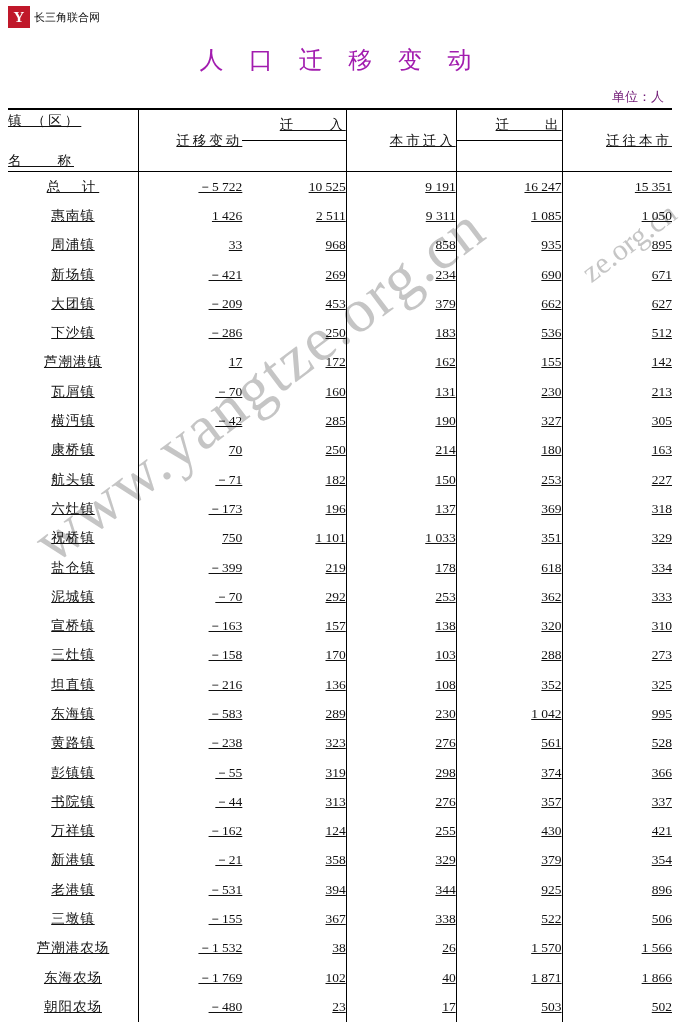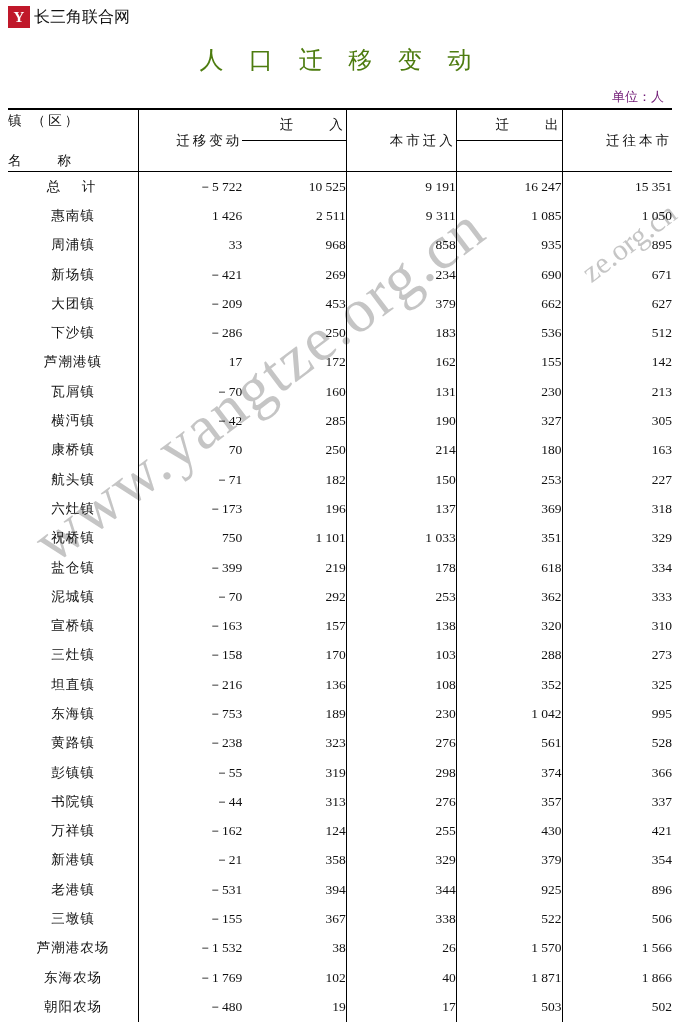--- a/index.html
+++ b/index.html
@@ -33,54 +33,55 @@
     display: flex;
     align-items: center;
     justify-content: center;
     color: #ffffff;
     font-size: 15px;
     font-weight: bold;
     font-family: "Liberation Serif", serif;
     line-height: 1;
   }
   .logo-text {
-    font-size: 16px;
+    font-size: 11px;
     color: #111111;
     font-family: "DejaVu Sans", "Liberation Sans", sans-serif;
     letter-spacing: 0px;
   }
 
   
   .page-title {
     position: absolute;
     top: 44px;
     left: 0;
     width: 680px;
     text-align: center;
     font-size: 24px;
     letter-spacing: 9px;
     font-family: "DejaVu Sans", "Liberation Sans", sans-serif;
     font-weight: normal;
-    color: #4d7c0f;
+    color: #a21caf;
   }
   .unit-note {
     position: absolute;
     top: 88px;
     right: 16px;
     font-size: 13px;
     font-family: "DejaVu Sans", "Liberation Sans", sans-serif;
     color: #701a75;
   }
 
   
   .table-wrap {
     position: absolute;
     top: 108px;
     left: 8px;
     width: 664px;
+    text-decoration: underline;
   }
   table.data {
     border-collapse: collapse;
     width: 664px;
     font-size: 13px;
     font-family: "DejaVu Sans", "Liberation Sans", sans-serif;
   }
   table.data td, table.data th {
     padding: 0;
     font-weight: normal;
@@ -349,22 +350,22 @@
         <tr class="row">
           <td class="name-cell vline-r">坦直镇</td>
           <td class="num-cell">－216</td>
           <td class="num-cell">136</td>
           <td class="num-cell vline-l">108</td>
           <td class="num-cell vline-l">352</td>
           <td class="num-cell vline-l">325</td>
         </tr>
         <tr class="row">
           <td class="name-cell vline-r">东海镇</td>
-          <td class="num-cell">－753</td>
-          <td class="num-cell">189</td>
+          <td class="num-cell">－583</td>
+          <td class="num-cell">289</td>
           <td class="num-cell vline-l">230</td>
           <td class="num-cell vline-l">1 042</td>
           <td class="num-cell vline-l">995</td>
         </tr>
         <tr class="row">
           <td class="name-cell vline-r">黄路镇</td>
           <td class="num-cell">－238</td>
           <td class="num-cell">323</td>
           <td class="num-cell vline-l">276</td>
           <td class="num-cell vline-l">561</td>
@@ -430,20 +431,20 @@
           <td class="name-cell vline-r">东海农场</td>
           <td class="num-cell">－1 769</td>
           <td class="num-cell">102</td>
           <td class="num-cell vline-l">40</td>
           <td class="num-cell vline-l">1 871</td>
           <td class="num-cell vline-l">1 866</td>
         </tr>
         <tr class="row">
           <td class="name-cell vline-r">朝阳农场</td>
           <td class="num-cell">－480</td>
-          <td class="num-cell">19</td>
+          <td class="num-cell">23</td>
           <td class="num-cell vline-l">17</td>
           <td class="num-cell vline-l">503</td>
           <td class="num-cell vline-l">502</td>
         </tr>
       </tbody>
   </table>
 </div>
 
 </body></html>

